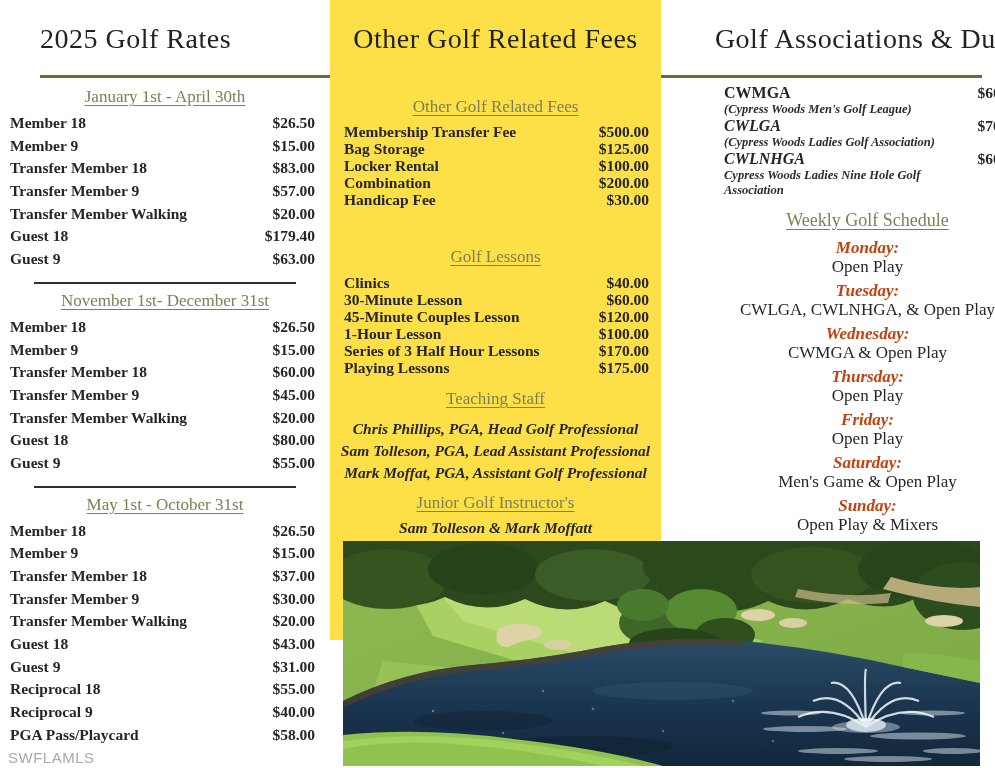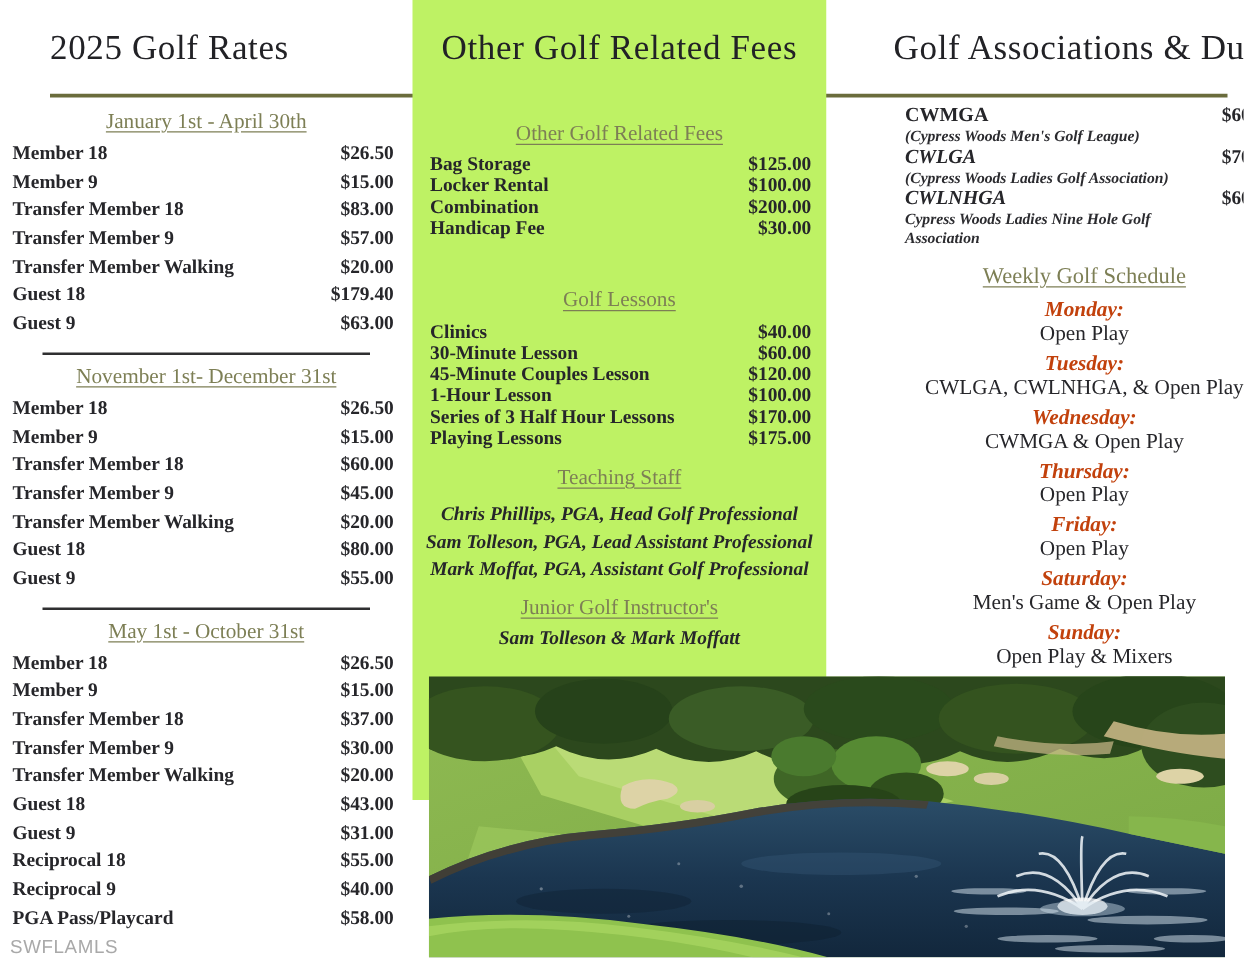--- a/index.html
+++ b/index.html
@@ -21,21 +21,21 @@
   
   .col-left { position:absolute; left:0; top:0; width:330px; height:768px; }
   .col-left .big-title { margin:22px 0 0 40px; }
   .lc-section { margin-top:0; }
   .lc-section .sec-header { margin-top:0; margin-bottom:6px; }
   .lc-first { margin-top:30px; }
   .col-left .row { height:22.7px; padding:0 15px 0 10px; }
   .dark-divider { width:262px; height:0; border-top:2px solid #2f2f31; margin:9px auto 6px auto; }
   
   .col-mid { position:absolute; left:330px; top:0; width:331px; height:640px;
-             background:#bef264; overflow:hidden; }
+             background:#fde047; overflow:hidden; }
   .col-mid .big-title { margin-top:22px; text-align:center; }
   .mc-sub1 { margin-top:40px; margin-bottom:5px; }
   .mc-sub2 { margin-top:38px; margin-bottom:6px; }
   .mc-sub3 { margin-top:12px; margin-bottom:8px; }
   .mc-sub4 { margin-top:8px;  margin-bottom:4px; }
   .col-mid .row { height:17px; padding:0 12px 0 14px; }
   .staff-line { font-style:italic; font-weight:700; font-size:15.5px; line-height:22px;
                 text-align:center; color:#26262a; }
   .junior-line { font-style:italic; font-weight:700; font-size:15.5px; line-height:20px;
                  text-align:center; color:#26262a; }
@@ -208,20 +208,24 @@
         </div>
 
     </div>
   </div>
 
   <div class="col-mid">
     <div class="big-title">Other Golf Related Fees</div>
 
     <div class="sec-header mc-sub1">Other Golf Related Fees</div>
 
+      <div class="row">
+        <span>Membership Transfer Fee</span>
+        <span>$500.00</span>
+      </div>
 
       <div class="row">
         <span>Bag Storage</span>
         <span>$125.00</span>
       </div>
 
       <div class="row">
         <span>Locker Rental</span>
         <span>$100.00</span>
       </div>

